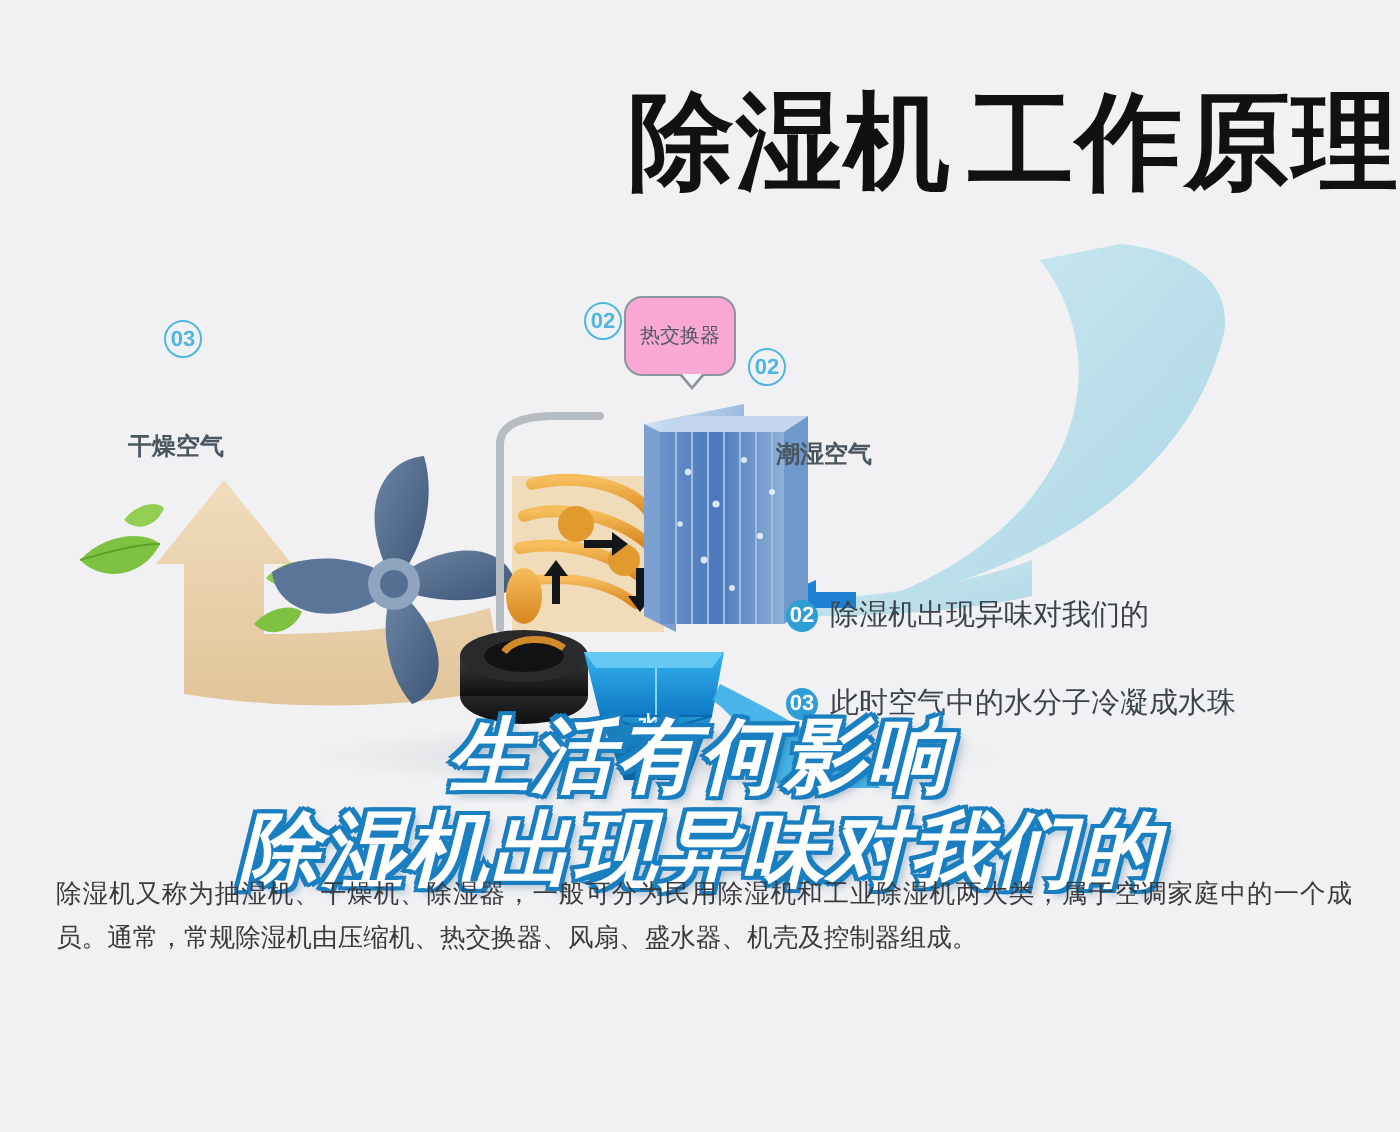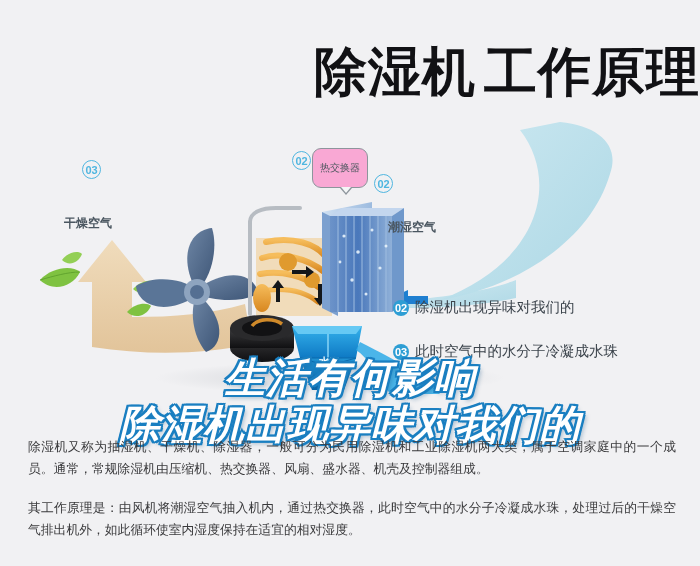--- a/index.html
+++ b/index.html
@@ -276,16 +276,15 @@
     </div>
 
     <div class="overlay">
       <div class="overlay-line">生活有何影响</div>
       <div class="overlay-line">除湿机出现异味对我们的</div>
     </div>
   </div>
 
   <div class="body-text">
     <p class="para">除湿机又称为抽湿机、干燥机、除湿器，一般可分为民用除湿机和工业除湿机两大类，属于空调家庭中的一个成员。通常，常规除湿机由压缩机、热交换器、风扇、盛水器、机壳及控制器组成。</p>
-    <p class="para">其工作原理是：由风机将潮湿空气抽入机内，通过热交换器，此时空气中的水分子冷凝成水珠，处理过后的干燥空气排出机外，如此循环使室内湿度保持在适宜的相对湿度。</p>
   </div>
 
 </div>
 
 </body></html>

